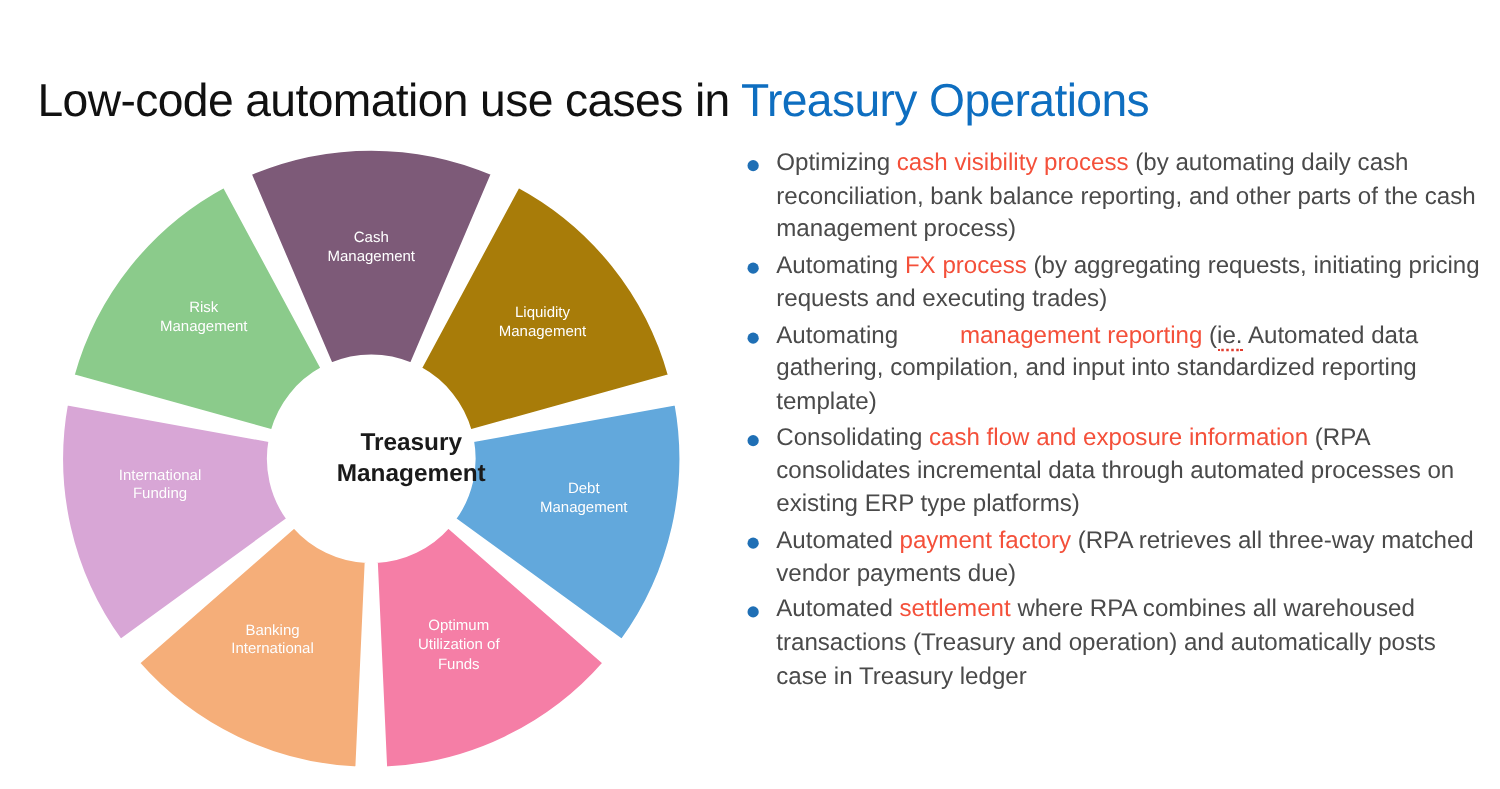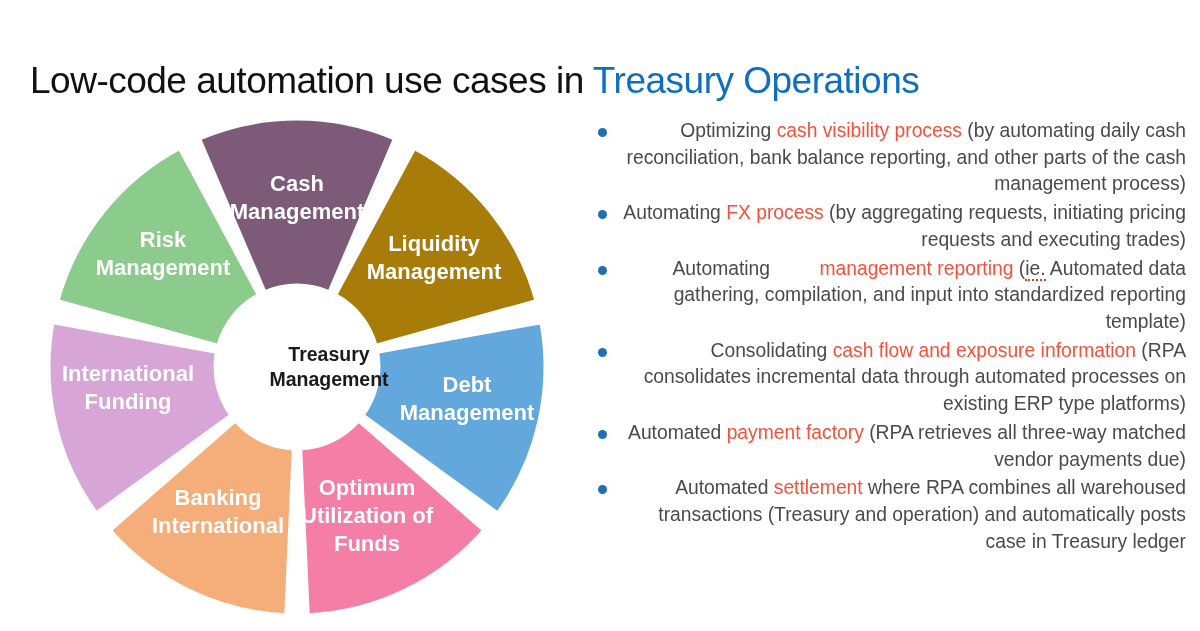--- a/index.html
+++ b/index.html
@@ -47,22 +47,22 @@
     left: 0;
     top: 0;
     width: 510px;
     height: 510px;
     display: block;
   }
   .seg-label {
     position: absolute;
     text-align: center;
     color: #ffffff;
-    font-size: 22px;
-    font-weight: bold;
+    font-size: 12px;
+    font-weight: normal;
     line-height: 1.28;
     pointer-events: none;
     transform: translate(-50%, -50%);
     text-shadow: 0 0 1px rgba(0,0,0,0.06);
   }
   .hub-label {
     position: absolute;
     left: 253px;
     top: 255px;
     transform: translate(-50%, -50%);
@@ -74,21 +74,20 @@
     white-space: nowrap;
     margin-left: 32px;
   }
 
   
   .bullets {
     position: absolute;
     left: 594px;
     top: 118px;
     width: 592px;
-    text-align: right;
   }
   .bullet-row {
     display: flex;
     align-items: flex-start;
     margin-bottom: 2px;
   }
   .bullet-dot {
     flex: 0 0 auto;
     width: 9px;
     height: 9px;

